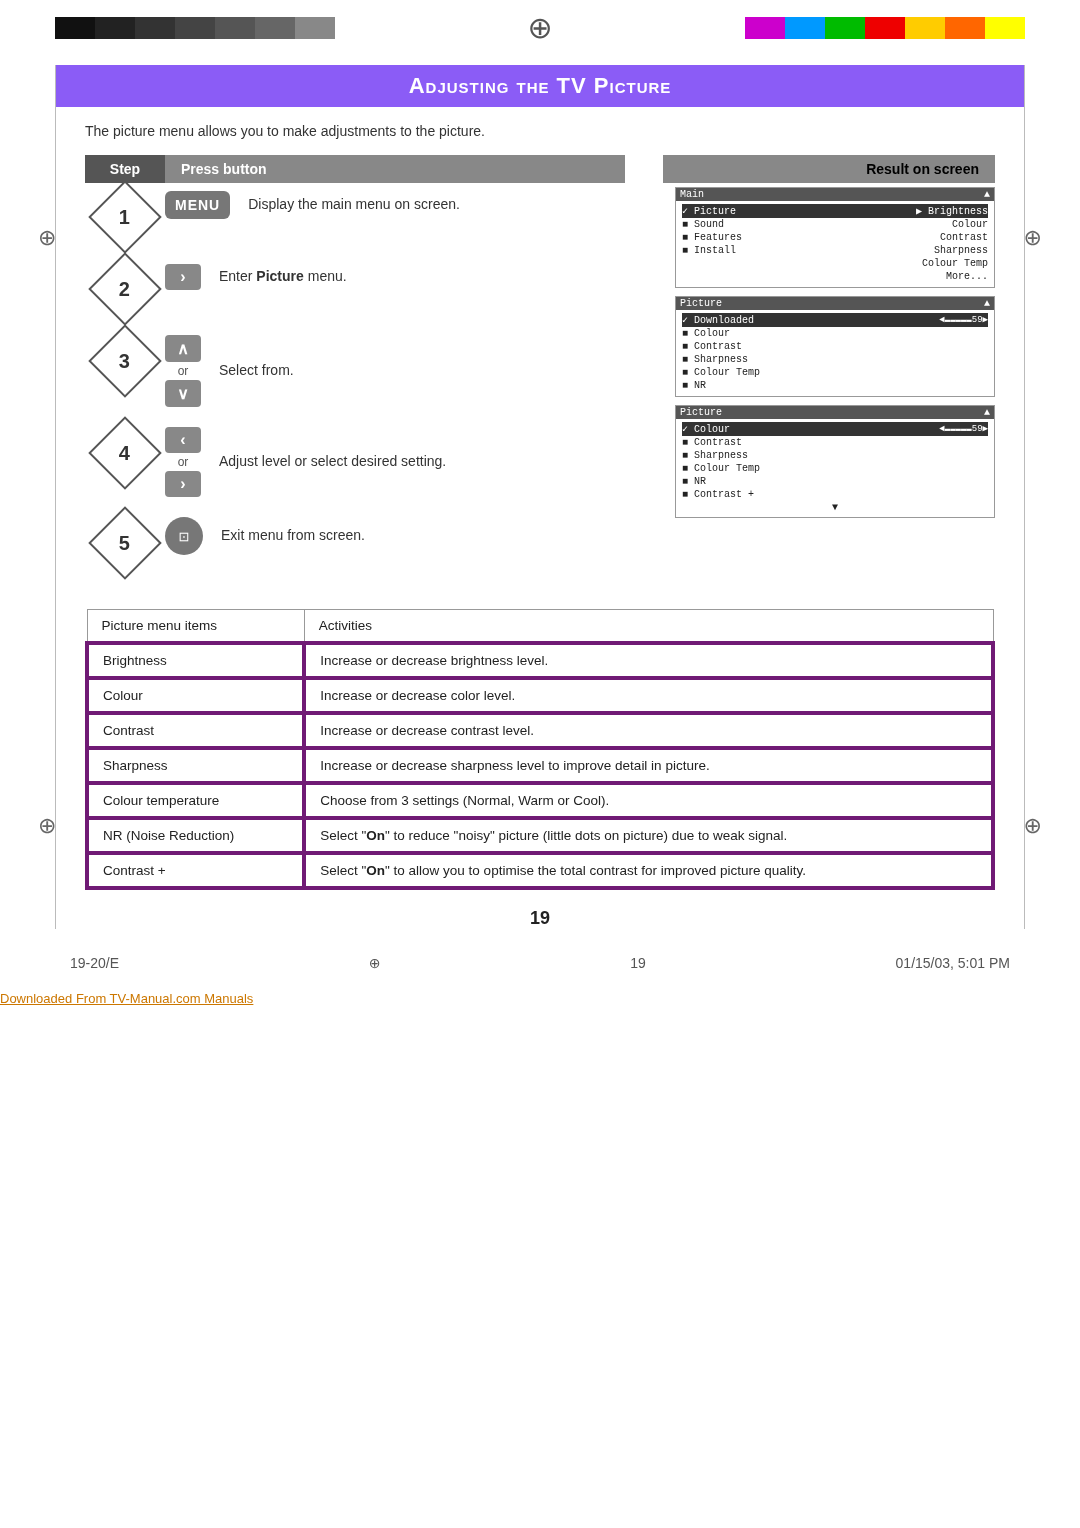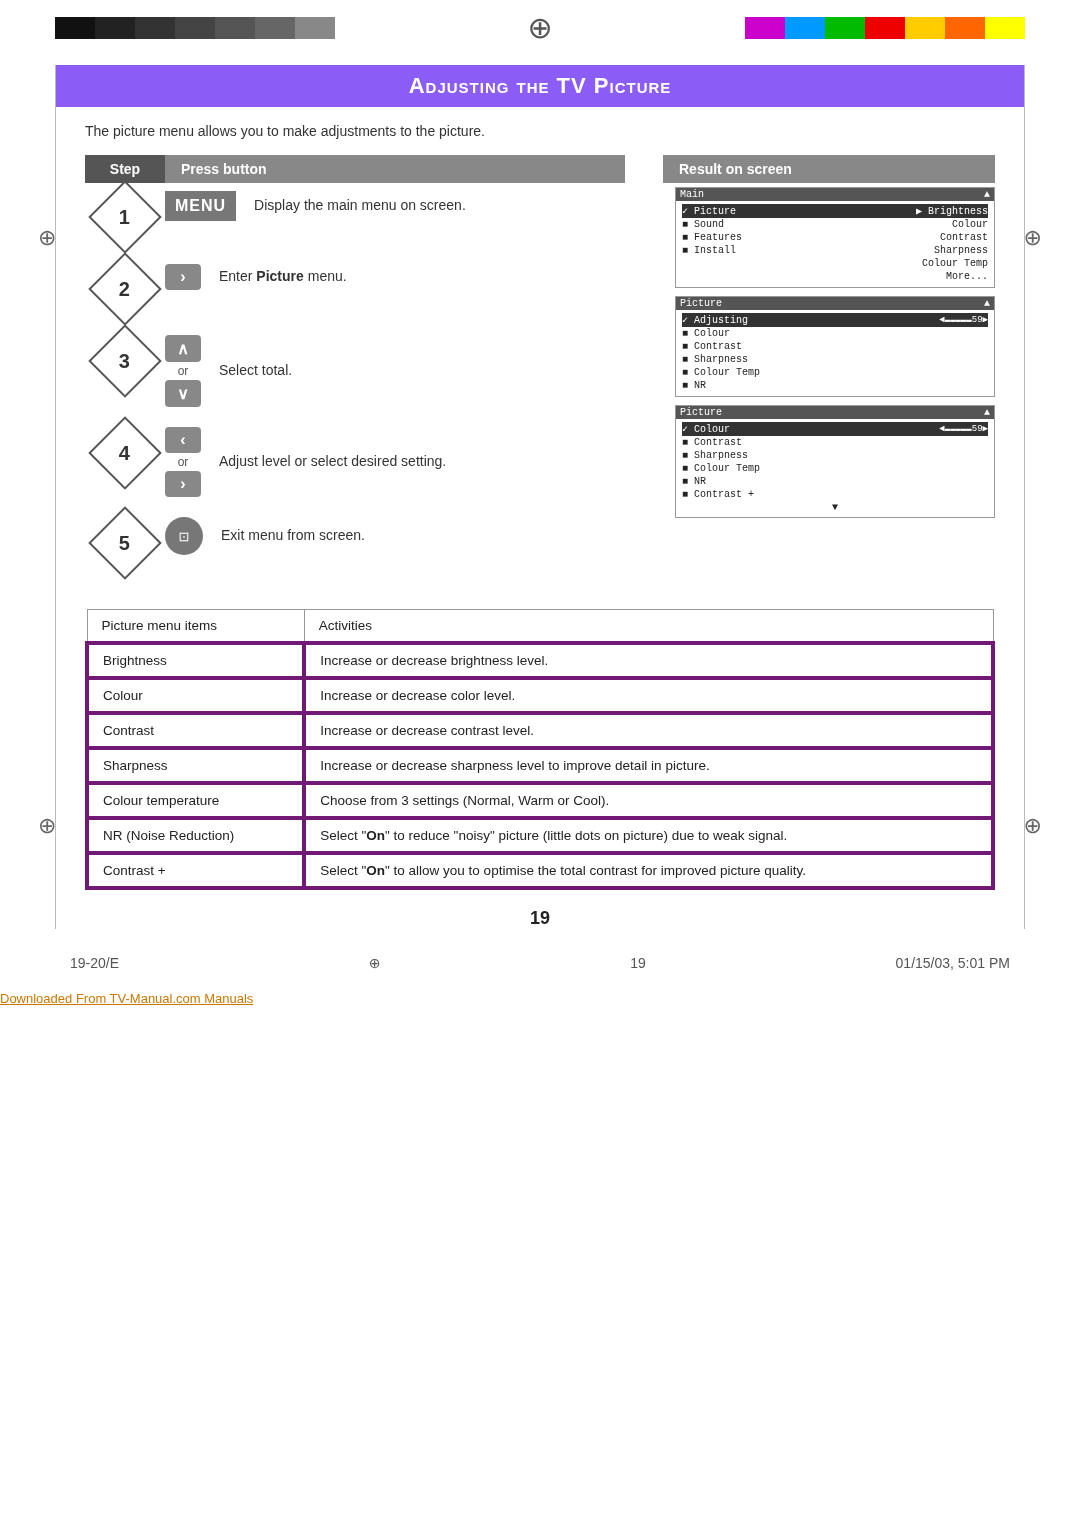--- a/index.html
+++ b/index.html
@@ -68,25 +68,25 @@
     .step-header .col-press {
       background: #888;
       color: #fff;
       font-weight: bold;
       font-size: 14px;
       padding: 6px 16px;
       flex: 1;
     }
     .result-header {
       background: #888;
-      color: #ffffff;
+      color: #000000;
       font-weight: bold;
       font-size: 14px;
       padding: 6px 16px;
-      text-align: left;
+      text-align: right;
       margin-bottom: 4px;
       margin-left: 20px;
     }
 
     
     .step-row {
       display: flex;
       align-items: flex-start;
       margin-bottom: 12px;
       min-height: 60px;
@@ -111,23 +111,23 @@
       flex: 1;
       padding: 4px 8px;
       line-height: 1.4;
     }
     .step-desc strong { font-weight: bold; }
 
     
     .btn-menu {
       background: #777;
       color: #fff;
-      border-radius: 0;
+      border-radius: 6px;
       padding: 6px 10px;
-      font-size: 16px;
+      font-size: 14px;
       font-weight: bold;
       letter-spacing: 1px;
       min-width: 50px;
       text-align: center;
     }
     .btn-nav {
       background: #888;
       color: #fff;
       border-radius: 4px;
       padding: 4px 10px;
@@ -355,21 +355,21 @@
             <div style="width:52px;height:52px;border:2.5px solid #555;transform:rotate(45deg);display:flex;align-items:center;justify-content:center;">
               <span style="transform:rotate(-45deg);font-size:20px;font-weight:bold;color:#333;">3</span>
             </div>
           </div>
           <div class="step-btn-area">
             <div class="nav-group">
               <div class="btn-nav">∧</div>
               <div class="or-text">or</div>
               <div class="btn-nav">∨</div>
             </div>
-            <div class="step-desc">Select total.</div>
+            <div class="step-desc">Select from.</div>
           </div>
         </div>
 
         <div class="step-row">
           <div class="step-num">
             <div style="width:52px;height:52px;border:2.5px solid #555;transform:rotate(45deg);display:flex;align-items:center;justify-content:center;">
               <span style="transform:rotate(-45deg);font-size:20px;font-weight:bold;color:#333;">4</span>
             </div>
           </div>
           <div class="step-btn-area">
@@ -430,21 +430,21 @@
                 <span>More...</span>
             </div>
           </div>
 
           <div class="result-screen">
             <div class="screen-title-bar">
               <span>Picture</span>
                 <span>▲</span>
             </div>
             <div class="screen-row selected">
-              <span>✓ Adjusting</span>
+              <span>✓ Downloaded</span>
                 <span style="font-size:9px;">◄▬▬▬▬▬59▶</span>
             </div>
             <div class="screen-row">
               <span>■ Colour</span>
                 <span></span>
             </div>
             <div class="screen-row">
               <span>■ Contrast</span>
                 <span></span>
             </div>

